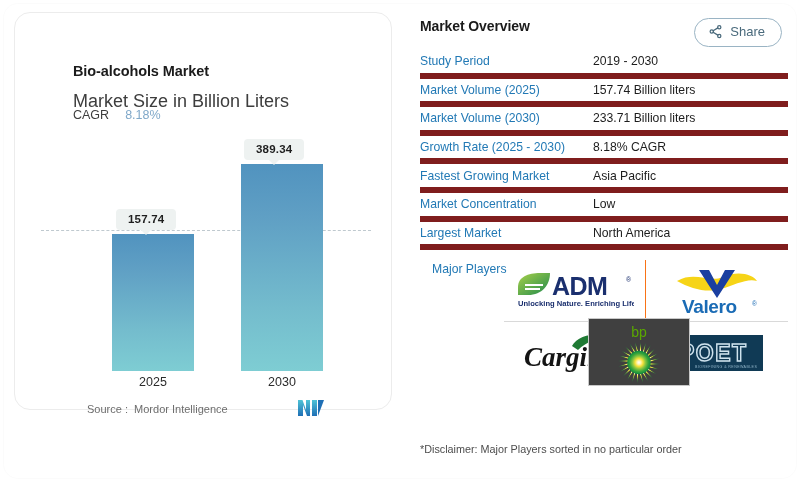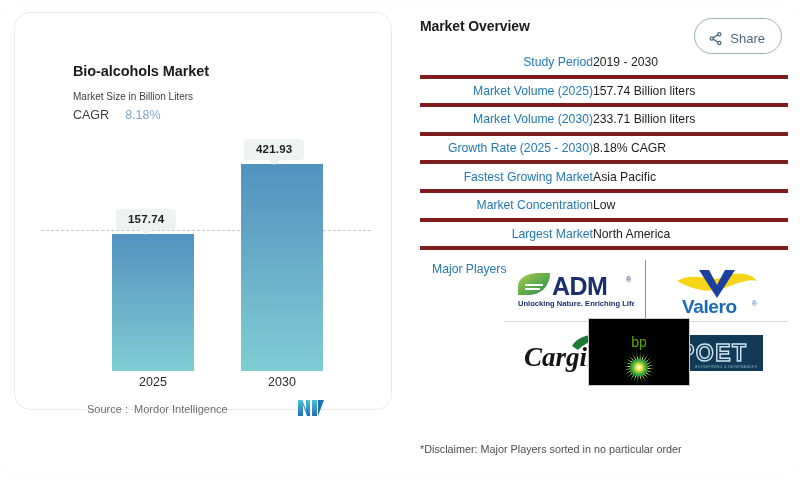--- a/index.html
+++ b/index.html
@@ -40,21 +40,21 @@
     position: absolute;
     left: 58px; top: 50px;
     font-size: 14.5px;
     font-weight: bold;
     color: #1b1b1b;
     letter-spacing: -0.1px;
   }
   .chart-sub {
     position: absolute;
     left: 58px; top: 78px;
-    font-size: 10px;
+    font-size: 18px;
     color: #3d3d3d;
   }
   .cagr-line {
     position: absolute;
     left: 58px; top: 95px;
     font-size: 12.5px;
     color: #3d3d3d;
     display: flex;
     align-items: baseline;
     gap: 16px;
@@ -126,21 +126,21 @@
     width: 26px; height: 18px;
   }
 
   
   .share-btn {
     position: absolute;
     right: 18px; top: 18px;
     display: flex;
     align-items: center;
     gap: 7px;
-    padding: 12px 16px 7px 13px;
+    padding: 5px 16px 7px 13px;
     border: 1px solid #9ab4c4;
     border-radius: 18px;
     background: #ffffff;
     color: #4a6a7c;
     font-size: 13px;
     cursor: pointer;
   }
 
   
   .right-panel {
@@ -152,22 +152,21 @@
     font-size: 14px;
     font-weight: bold;
     color: #1b1b1b;
     margin-bottom: 16px;
     letter-spacing: -0.1px;
   }
   .ov-row {
     display: flex;
     align-items: center;
     height: 28.6px;
-    border-bottom: 4px solid #7f1d1d;
-    text-align: right;
+    border-bottom: 6px solid #7f1d1d;
   }
   .ov-row:last-of-type { border-bottom: 1px solid #ededed; }
   .ov-key {
     width: 173px;
     flex: 0 0 173px;
     font-size: 12.2px;
     color: #2279b5;
   }
   .ov-val {
     font-size: 12.2px;
@@ -201,27 +200,27 @@
     position: relative;
   }
   .logo-cell:nth-child(1) { border-right: 1px solid #f97316; border-bottom: 1px solid #d9d9d9; }
   .logo-cell:nth-child(2) { border-bottom: 1px solid #d9d9d9; }
   .logo-cell:nth-child(3) { border-right: 1px solid #d9d9d9; }
 
   .bp-overlay {
     position: absolute;
     left: 168px; top: 56px;
     width: 102px; height: 68px;
-    background: #000000;
+    background: #404040;
     border: 1px solid #c9c9c9;
     display: flex;
     flex-direction: column;
     align-items: center;
     justify-content: flex-start;
-    padding-top: 16px;
+    padding-top: 6px;
     z-index: 5;
   }
   .bp-word {
     font-size: 14px;
     color: #5aa800;
     font-weight: 500;
     line-height: 1;
     margin-bottom: 1px;
   }
 
@@ -247,21 +246,21 @@
       <span class="cagr-val">8.18%</span>
     </div>
 
     <div class="plot">
       <div class="gridline"></div>
 
       <div class="bar bar-2025"></div>
       <div class="bar bar-2030"></div>
 
       <div class="bar-label label-2025">157.74</div>
-      <div class="bar-label label-2030">421.93</div>
+      <div class="bar-label label-2030">389.34</div>
 
       <div class="x-tick tick-2025">2025</div>
       <div class="x-tick tick-2030">2030</div>
     </div>
 
     <div class="source">
       <span>Source :</span>
       &nbsp;<span>Mordor Intelligence</span>
     </div>
 

